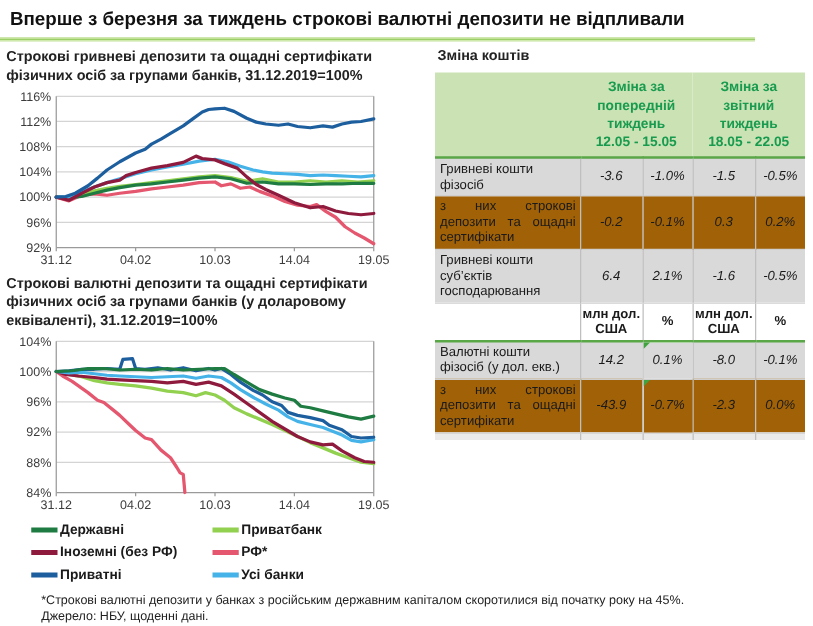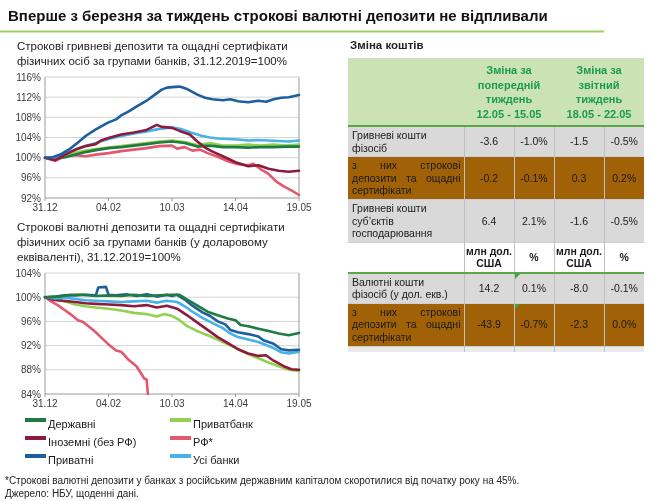--- a/index.html
+++ b/index.html
@@ -14,35 +14,35 @@
     font-size:15px; font-weight:bold; color:#111;
     padding:7px 8px 5px 8px; line-height:1.2;
   }
   .title-sep { height:3px; background:#9ace67; border-top:1px solid #cfe8ab; border-bottom:1px solid #cfe8ab; }
 
   .cols { display:flex; padding:0 4px 0 5px; }
   .left-col  { width:330px; flex:0 0 330px; }
   .right-col { width:311px; flex:0 0 311px; padding-left:13px; }
 
   .chart-title {
-    font-size:11.5px; font-weight:normal; line-height:1.3; color:#222;
-    margin:6px 0 3px 12px; padding-right:4px;
+    font-size:11.5px; font-weight:bold; line-height:1.3; color:#222;
+    margin:6px 0 3px 0; padding-right:4px;
   }
   svg.chart { display:block; }
   svg.chart text.tick { font-family:"Liberation Sans","DejaVu Sans",sans-serif; font-size:10px; fill:#3c3c3c; }
 
   .legend {
     margin:5px 0 0 20px;
     display:grid; grid-template-rows:repeat(3,18px); grid-auto-flow:column;
     grid-auto-columns:145px; align-items:center; font-size:11px;
   }
-  .legend-item { display:flex; align-items:flex-start; }
+  .legend-item { display:flex; align-items:center;font-weight:bold; }
   .legend-swatch { display:inline-block; width:21px; height:4px; margin-right:2px; flex:0 0 21px; }
 
-  .footnotes { padding:5px 5px 0 5px; font-size:10px; line-height:1.3; color:#222; }
+  .footnotes { padding:5px 5px 0 5px; font-size:10px; line-height:1.3; color:#222;margin-left:28px; }
 
   .table-title { font-size:11.5px; font-weight:bold; margin:6px 0 7px 2px; color:#222; }
 
   table.changes { border-collapse:collapse; width:296px; table-layout:fixed; font-size:10.5px; }
   table.changes td, table.changes th { vertical-align:middle; }
   th.ghead {
     background:#cbe3b4; color:#189b4f; font-weight:bold; font-size:11px;
     text-align:center; line-height:1.32; padding:5px 1px 4px 1px;
     white-space:pre-line; border-bottom:2px solid #5aa747;
   }
@@ -50,21 +50,21 @@
   tbody tr.units td {
     font-weight:bold; text-align:center; background:#fff;
     border-bottom:2px solid #5aa747; border-top:1px solid #cfcfcf;
     padding:2px 1px; line-height:1.18;
   }
   tbody tr.datarow td { padding:2px 3px; line-height:1.2; border-top:1px solid #cfcfcf; }
   tbody tr.shaded td { background:#d9d9d9; }
   tbody tr.plain  td { background:#a16207; }
   td.lbl { text-align:left; padding-left:4px !important; }
   td.lbl.justify { text-align:justify; text-align-last:left; }
-  td.val { text-align:center; }
+  td.val { text-align:center;font-style:italic; }
   td.flagcell { position:relative; }
   td.flagcell::before {
     content:""; position:absolute; left:0; top:0;
     border-top:5px solid #3fa33f; border-right:5px solid transparent;
   }
   tbody tr.spacer td { height:6px; background:#eaeaea; padding:0; border-top:1px solid #cfcfcf; }
 </style>
 </head>
 <body>
 

